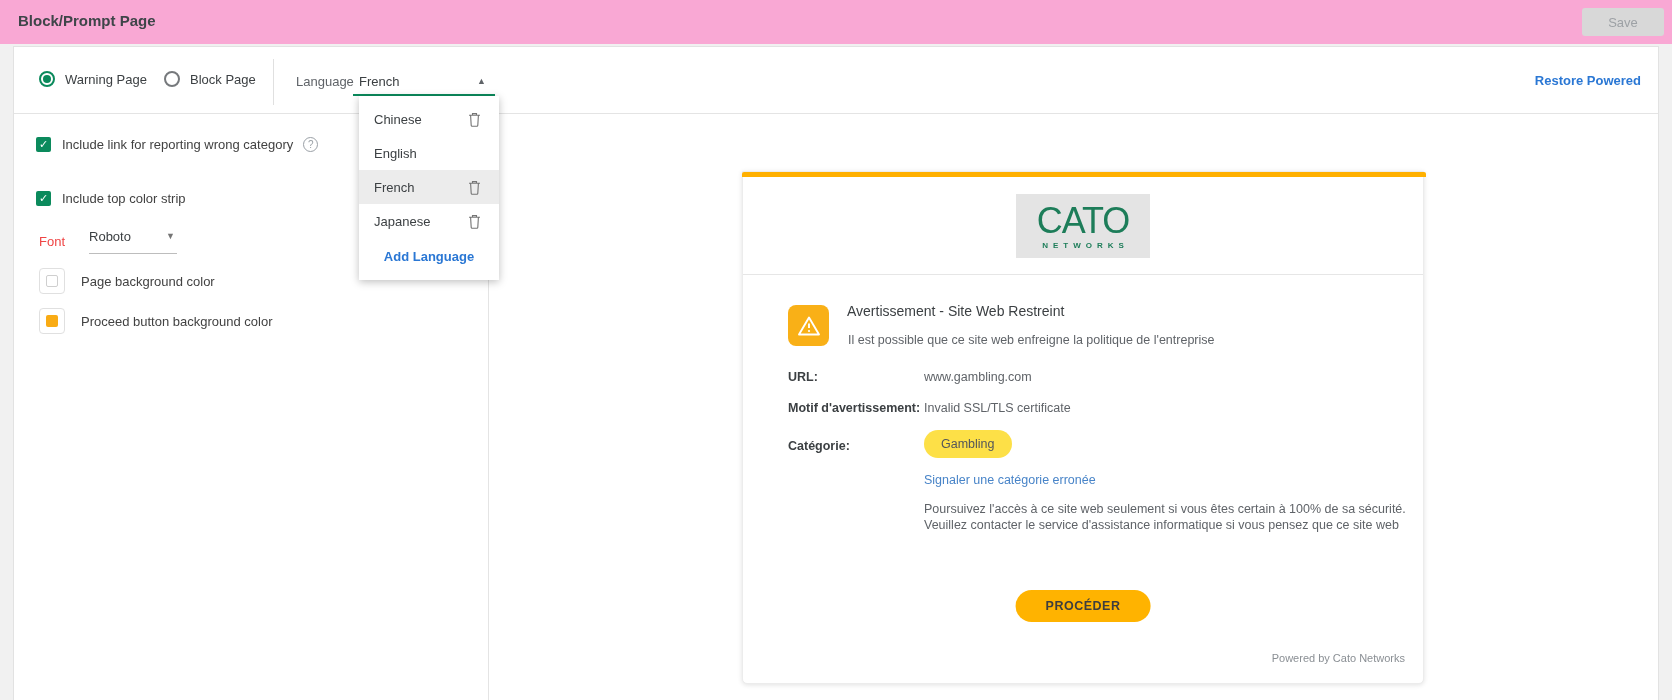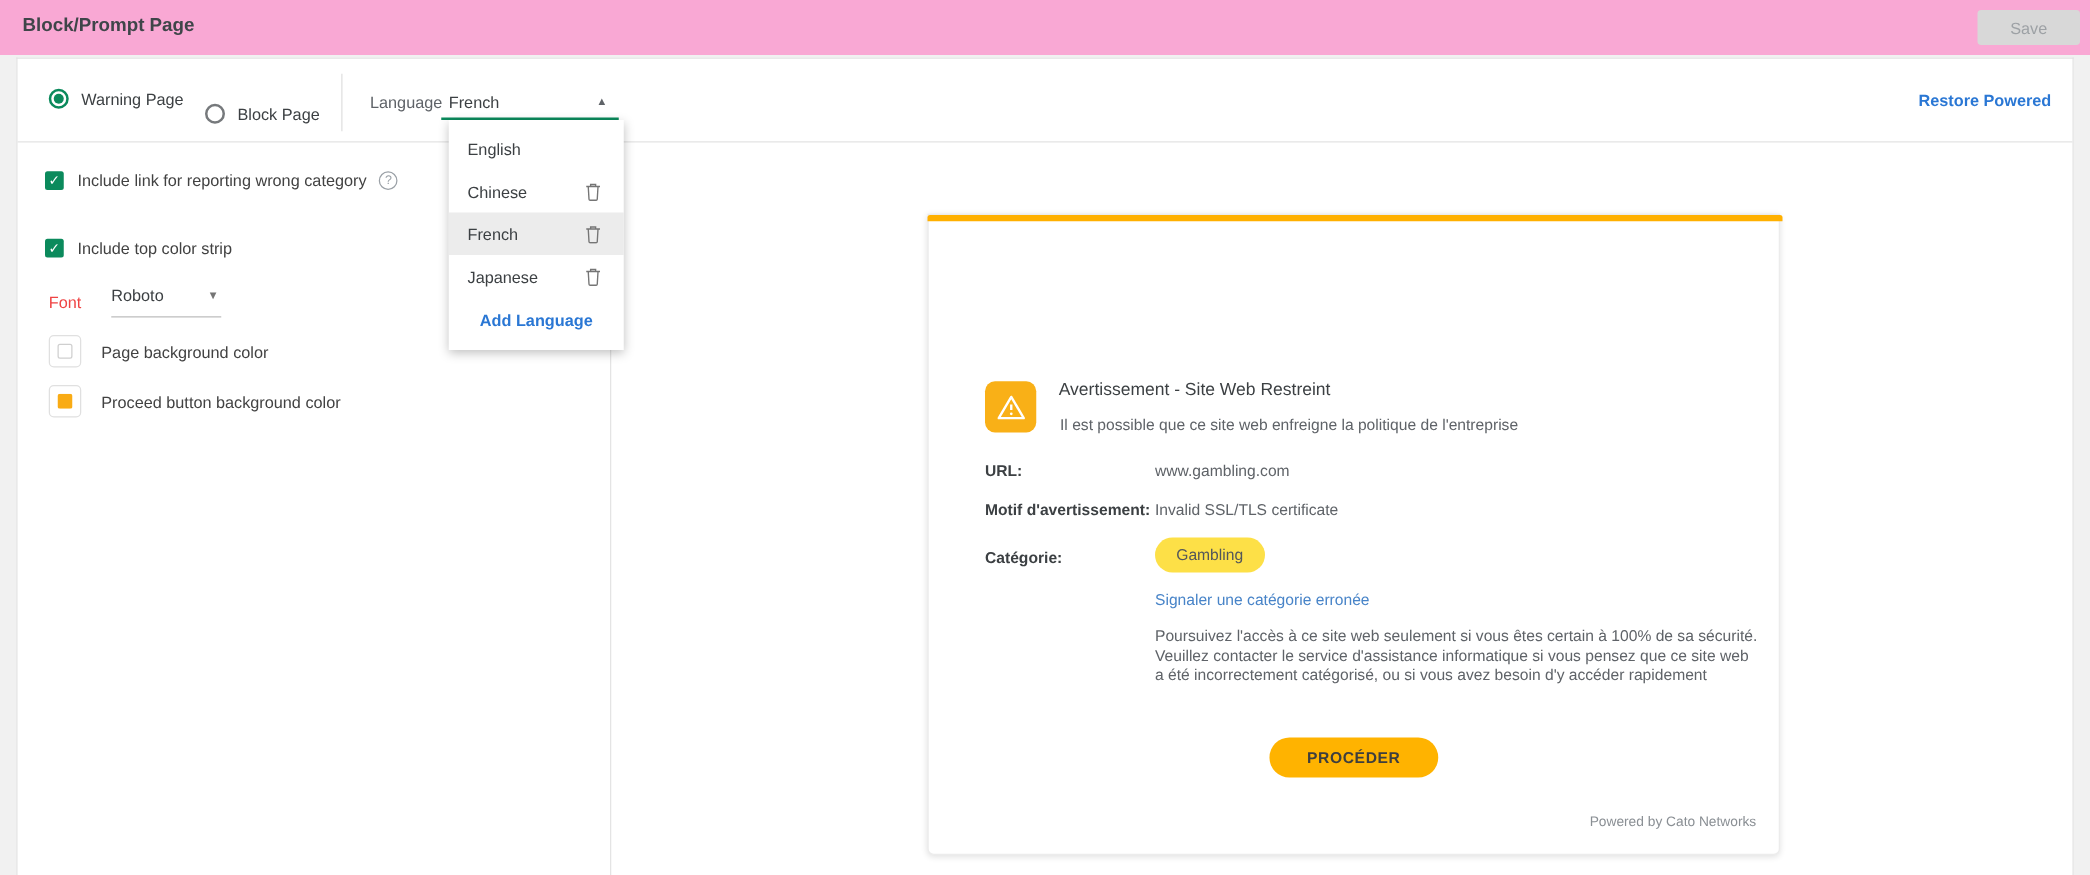--- a/index.html
+++ b/index.html
@@ -14,21 +14,21 @@
     font-family:"Liberation Sans", sans-serif; }
 
   
   .panel { position:absolute; left:13px; top:46px; width:1646px; height:656px;
     background:#ffffff; border:1px solid #e2e2e2; border-bottom:none; }
 
   
   .toolbar { position:absolute; left:0; top:0; width:100%; height:67px; border-bottom:1px solid #e4e4e4; }
   .radio-row { position:absolute; display:flex; align-items:center; gap:10px; cursor:pointer; }
   .radio-warning { left:25px; top:24px; }
-  .radio-block { left:150px; top:24px;margin-top:12px; }
+  .radio-block { left:150px; top:24px; }
   .radio-circle { width:16px; height:16px; border-radius:50%; border:2px solid #76797c;
     display:flex; align-items:center; justify-content:center; background:#fff; }
   .radio-circle.checked { border-color:#0b8a5c; }
   .radio-dot { width:8px; height:8px; border-radius:50%; background:#0b8a5c; }
   .radio-label { font-size:13px; color:#3c4043; }
   .toolbar-vdiv { position:absolute; left:259px; top:12px; width:1px; height:46px; background:#e0e0e0; }
   .lang-label { position:absolute; left:282px; top:27px; font-size:13px; color:#5f6368; }
   .lang-select { position:absolute; left:345px; top:27px; width:135px; font-size:13px; color:#3c4043; cursor:pointer; }
   .caret-up { position:absolute; left:118px; top:2px; font-size:9px; color:#5f6368; }
   .select-underline { position:absolute; left:339px; top:47px; width:142px; height:2px; background:#0b8a5c; z-index:5; }
@@ -123,29 +123,29 @@
       <span>French</span>
       <span class="caret-up">▲</span>
     </div>
     <a class="restore-link">Restore Powered</a>
   </div>
 
   <div class="select-underline"></div>
 
   <div class="menu">
     <div class="menu-item">
-      <span>English</span>
-    </div>
-    <div class="menu-item">
       <span>Chinese</span>
       <span class="trash">
         <svg width="13" height="15" viewBox="0 0 13 15">
             <path d="M1 3.2 h11 M4.5 3 v-1.4 h4 v1.4 M2.6 3.4 l0.6 10 a0.9 0.9 0 0 0 0.9 0.8 h4.8 a0.9 0.9 0 0 0 0.9-0.8 l0.6-10" fill="none" stroke="#757575" stroke-width="1.1"></path>
           </svg>
       </span>
+    </div>
+    <div class="menu-item">
+      <span>English</span>
     </div>
     <div class="menu-item selected">
       <span>French</span>
       <span class="trash">
         <svg width="13" height="15" viewBox="0 0 13 15">
             <path d="M1 3.2 h11 M4.5 3 v-1.4 h4 v1.4 M2.6 3.4 l0.6 10 a0.9 0.9 0 0 0 0.9 0.8 h4.8 a0.9 0.9 0 0 0 0.9-0.8 l0.6-10" fill="none" stroke="#757575" stroke-width="1.1"></path>
           </svg>
       </span>
     </div>
     <div class="menu-item">
@@ -190,20 +190,26 @@
       <span class="swatch-inner" style="border-color: transparent; background-color: rgb(249, 171, 20);"></span>
     </span>
     <span class="swatch-label">Proceed button background color</span>
   </div>
 
   <div class="settings-vdiv"></div>
 
   <div class="preview-card">
     <div class="color-strip" style="background-color: rgb(255, 176, 0);"></div>
 
+    <div class="logo-section">
+      <div class="logo-box">
+        <div class="logo-main">CATO</div>
+        <div class="logo-sub">NETWORKS</div>
+      </div>
+    </div>
 
     <div class="warn-icon">
       <svg width="26" height="24" viewBox="0 0 26 24">
         <path d="M13 3.5 L23 20.5 H3 Z" fill="none" stroke="#ffffff" stroke-width="1.9" stroke-linejoin="round"></path>
         <line x1="13" y1="9.5" x2="13" y2="14" stroke="#ffffff" stroke-width="1.9"></line>
         <circle cx="13" cy="17" r="1.1" fill="#ffffff"></circle>
       </svg>
     </div>
     <div class="warn-title">Avertissement - Site Web Restreint</div>
     <div class="warn-subtitle">Il est possible que ce site web enfreigne la politique de l'entreprise</div>
@@ -215,21 +221,20 @@
     <div class="info-value row-motif-v">Invalid SSL/TLS certificate</div>
 
     <div class="info-label row-cat-l">Catégorie:</div>
     <div class="chip">Gambling</div>
 
     <a class="report-link">Signaler une catégorie erronée</a>
 
     <div class="paragraph">
       <div>Poursuivez l'accès à ce site web seulement si vous êtes certain à 100% de sa sécurité.</div>
       <div>Veuillez contacter le service d'assistance informatique si vous pensez que ce site web</div>
-      <div>a été incorrectement catégorisé, ou si vous avez besoin d'y accéder rapidement</div>
     </div>
 
     <button class="proceed-btn" style="background-color: rgb(255, 179, 0);">PROCÉDER</button>
 
     <div class="powered">Powered by Cato Networks</div>
   </div>
 
 </div>
 
 </body></html>

